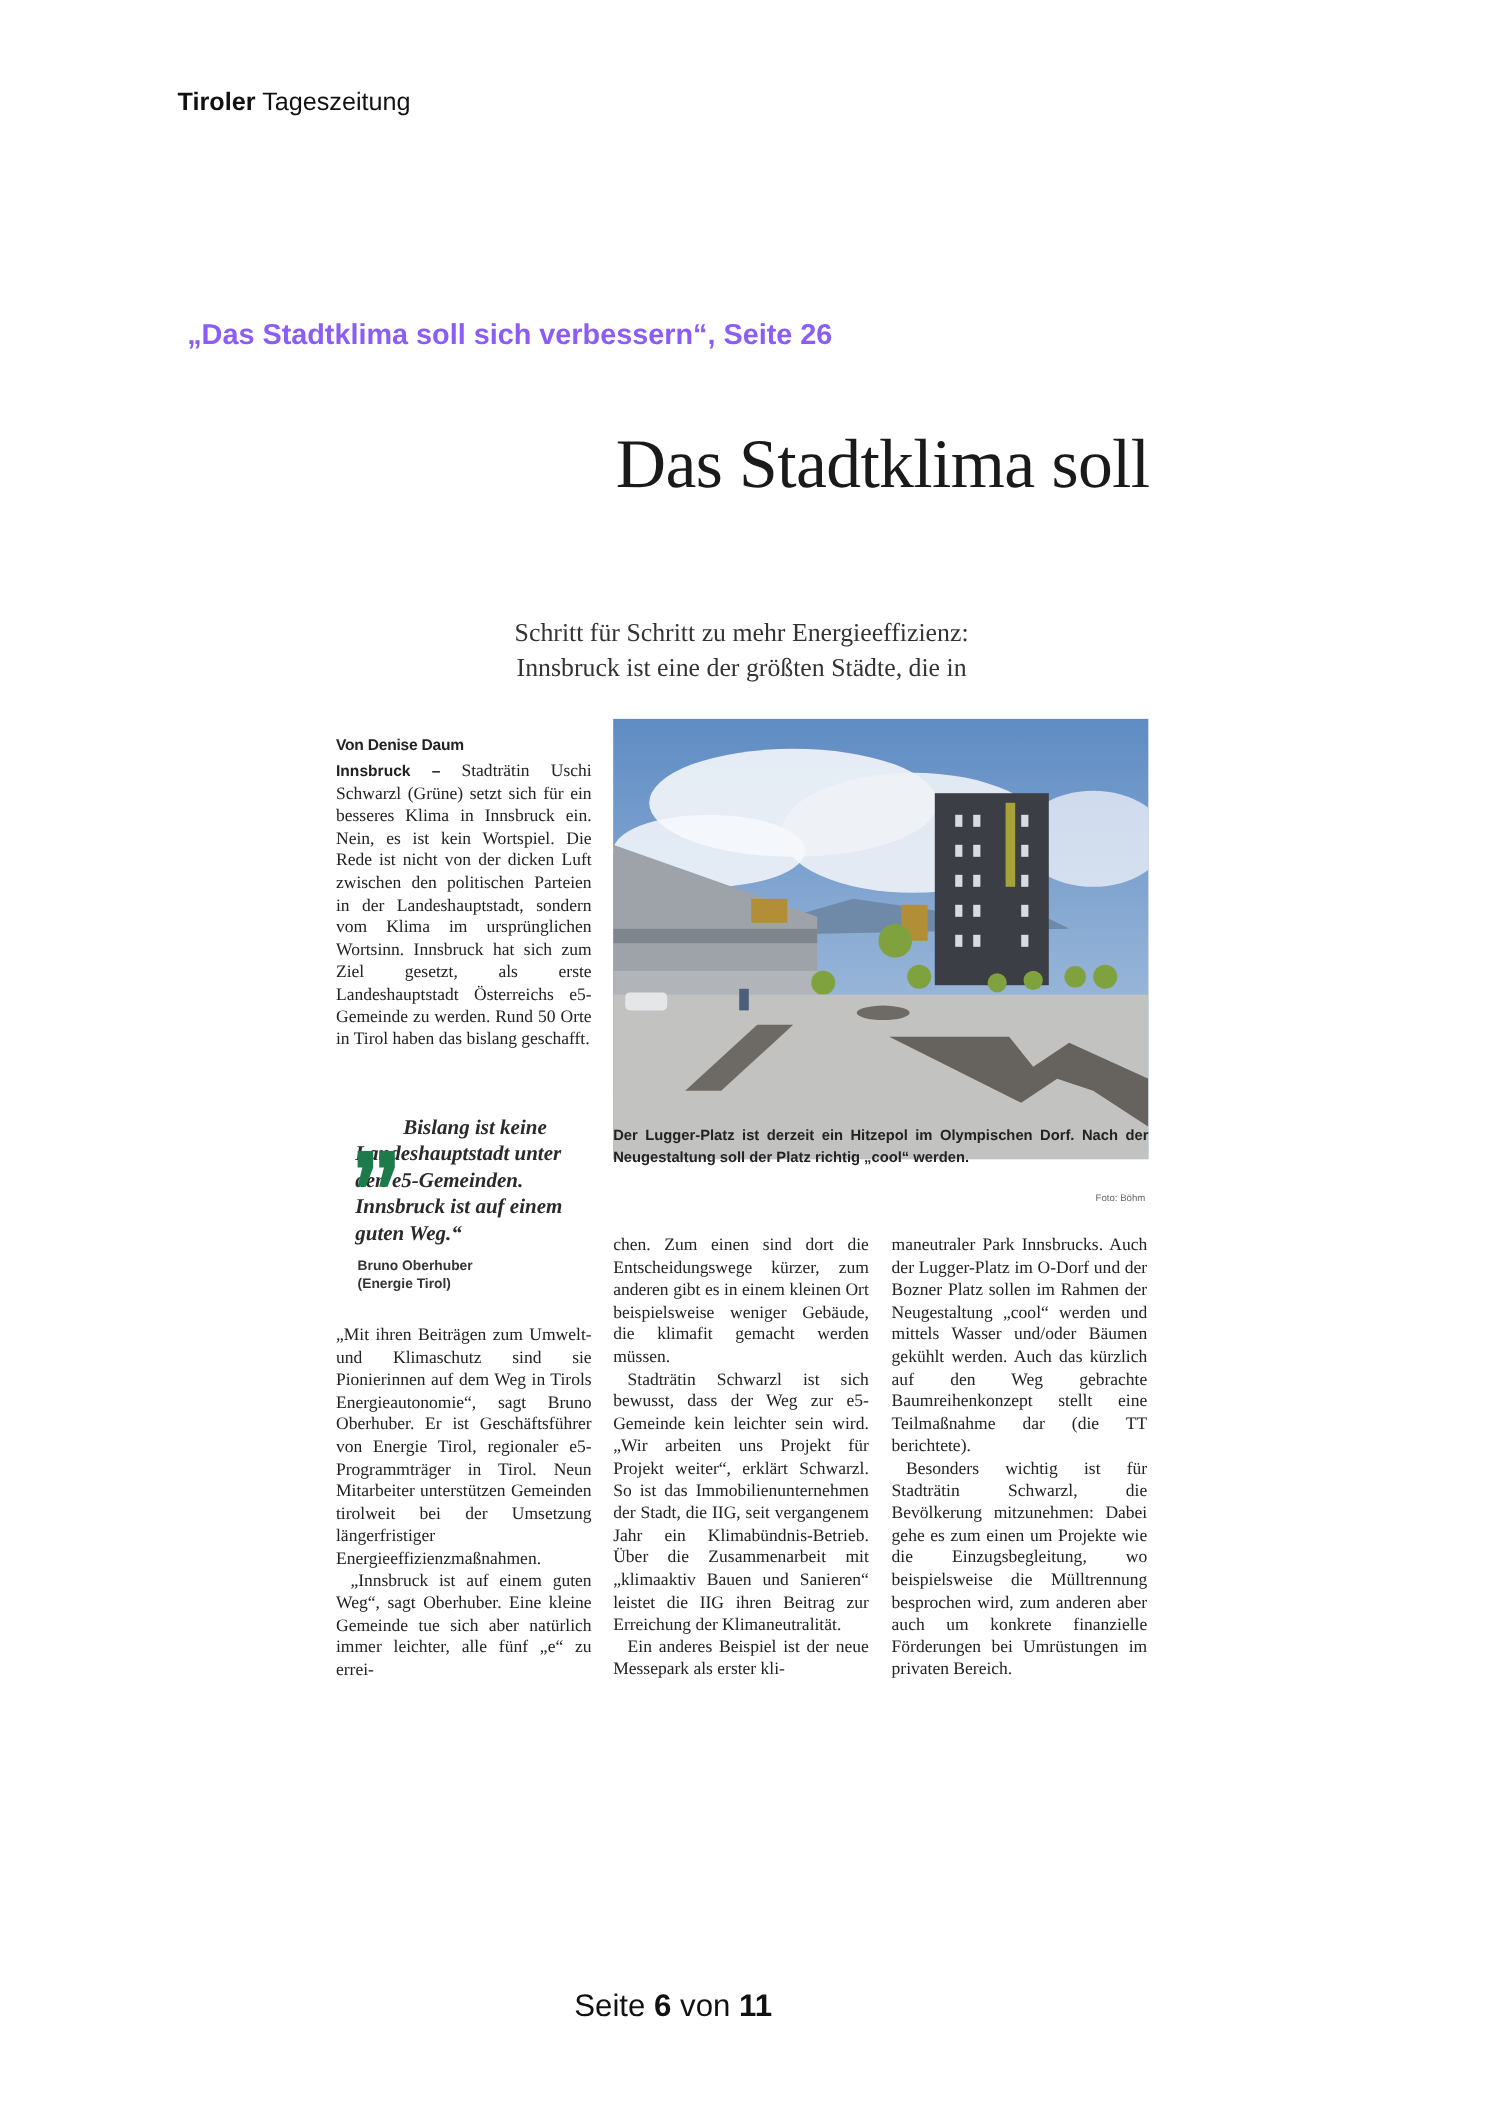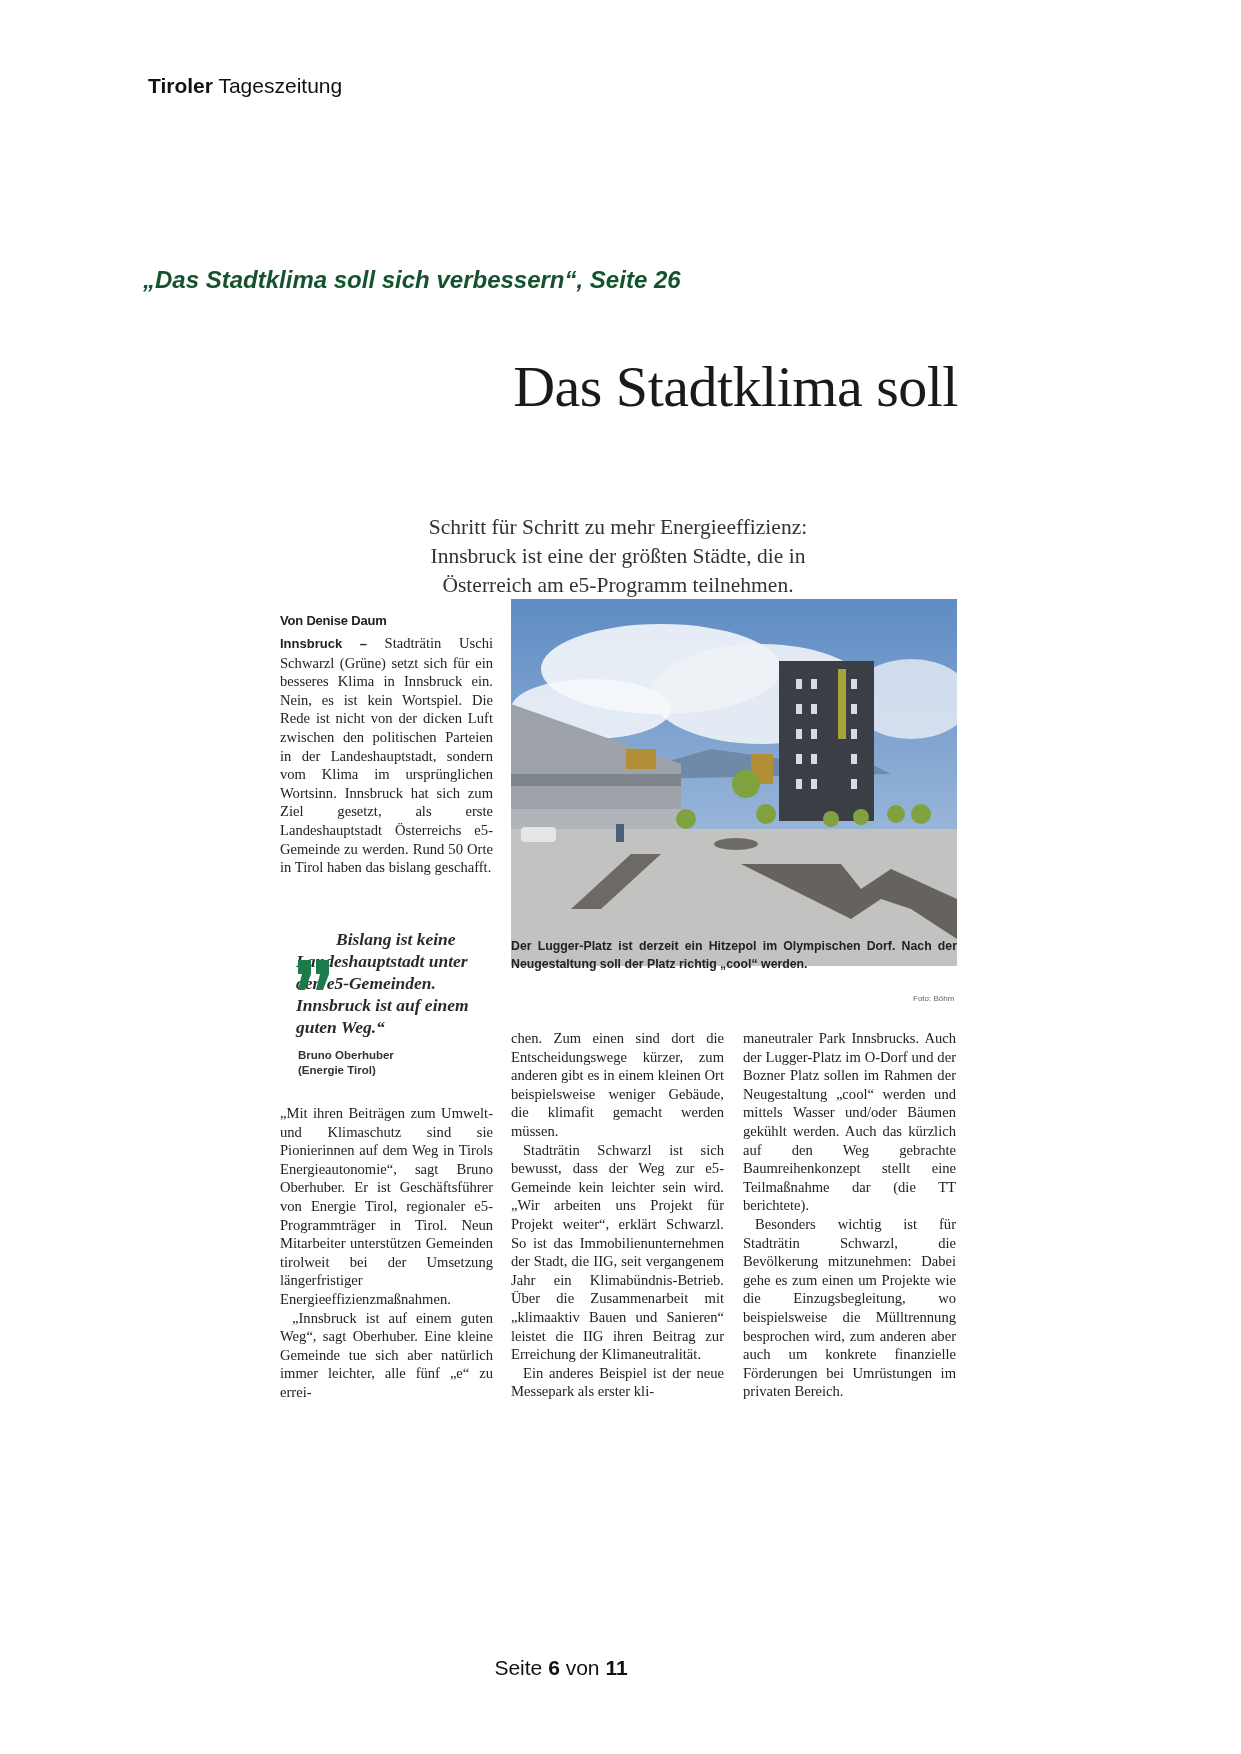--- a/index.html
+++ b/index.html
@@ -1,19 +1,19 @@
 <!DOCTYPE html>
 <html><head>
 <meta charset="utf-8">
 <style>
   html, body { margin: 0; padding: 0; background: #ffffff; }
   body { width: 1241px; height: 1754px; position: relative; overflow: hidden; color: #111; }
   .hdr-pub { position: absolute; left: 148px; top: 74px; font-family: "Liberation Sans", sans-serif; font-size: 21px; color: #111; }
   .hdr-pub b { font-weight: bold; }
-  .hdr-ref { position: absolute; left: 143px; top: 266px; font-family: "Liberation Sans", sans-serif; font-size: 24px; font-weight: bold; color: #14532d; font-style: italic; }
+  .hdr-ref { position: absolute; left: 156px; top: 266px; font-family: "Liberation Sans", sans-serif; font-size: 24px; font-weight: bold; color: #8b5cf6; }
   .headline { position: absolute; left: 278px; top: 355px; width: 680px; text-align: right; font-family: "Liberation Serif", serif; font-size: 58px; line-height: 64px; font-weight: normal; color: #1a1a1a; letter-spacing: -0.5px; }
   .deck { position: absolute; left: 278px; top: 497px; width: 680px; text-align: center; font-family: "Liberation Serif", serif; font-size: 21.5px; line-height: 29px; color: #333; margin-top: 16px; }
 
   .byline { position: absolute; left: 280px; top: 597px; font-family: "Liberation Sans", sans-serif; font-size: 13px; font-weight: bold; color: #222; letter-spacing: -0.2px; margin-top: 16px; }
 
   .col { position: absolute; font-family: "Liberation Serif", serif; font-size: 14.6px; line-height: 18.6px; color: #222; text-align: justify; hyphens: manual; }
   .col p { margin: 0; }
   .col p.indent { text-indent: 12px; }
   .col1a { left: 280px; top: 634px; width: 213px; }
   .col1b { left: 280px; top: 1104px; width: 213px; }
@@ -23,41 +23,40 @@
 
   .quote { position: absolute; left: 296px; top: 928px; width: 200px; }
   .quote-mark { position: absolute; left: 0; top: 0; width: 40px; height: 40px; color: #1d7a4a; font-family: "Liberation Serif", serif; font-weight: bold; font-size: 76px; line-height: 76px; }
   .quote-text { font-family: "Liberation Serif", serif; font-style: italic; font-weight: bold; font-size: 17.5px; line-height: 22px; color: #2a2a2a; text-indent: 40px; margin-left: -0px; }
   .quote-author { position: absolute; left: 298px; top: 1048px; font-family: "Liberation Sans", sans-serif; font-size: 11.5px; font-weight: bold; line-height: 15px; color: #333; }
 
   .photo { position: absolute; left: 511px; top: 599px; width: 446px; height: 367px; overflow: hidden; background: #8aa9cf; }
   .caption { position: absolute; left: 511px; top: 937px; width: 446px; font-family: Liberation Sans, sans-serif; font-size: 12.3px; font-weight: bold; line-height: 18px; color: #222; text-align: justify; }
   .credit { position: absolute; left: 913px; top: 994px; font-family: "Liberation Sans", sans-serif; font-size: 8px; color: #666; }
 
-  .footer { position: absolute; left: 0; width: 1122px; top: 1656px; text-align: center; font-family: "Liberation Sans", sans-serif; font-size: 21px; color: #111; }
+  .footer { position: absolute; left: 0; width: 1122px; top: 1656px; text-align: center; font-family: "Liberation Sans", sans-serif; font-size: 26px; color: #111; }
   .footer b { font-weight: bold; }
 </style>
 </head>
 <body>
 
 <div class="hdr-pub">
   <b>Tiroler</b>
   <span>Tageszeitung</span>
 </div>
 
 <div class="hdr-ref">„Das Stadtklima soll sich verbessern“, Seite 26</div>
 
 <div class="headline">
   <div>Das Stadtklima soll</div>
 </div>
 
 <div class="deck">
   <div>Schritt für Schritt zu mehr Energieeffizienz:</div>
   <div>Innsbruck ist eine der größten Städte, die in</div>
-  <div>Österreich am e5-Programm teilnehmen.</div>
 </div>
 
 <div class="byline">Von Denise Daum</div>
 
 <div class="col col1a">
   <p><span class="dateline">Innsbruck –</span> <span>Stadträtin Uschi Schwarzl (Grüne) setzt sich für ein besseres Klima in Innsbruck ein. Nein, es ist kein Wortspiel. Die Rede ist nicht von der dicken Luft zwischen den politischen Parteien in der Landeshauptstadt, sondern vom Klima im ursprünglichen Wortsinn. Innsbruck hat sich zum Ziel gesetzt, als erste Landeshauptstadt Österreichs e5-Gemeinde zu werden. Rund 50 Orte in Tirol haben das bislang geschafft.</span></p>
 </div>
 
 <div class="quote">
   <div class="quote-mark">

